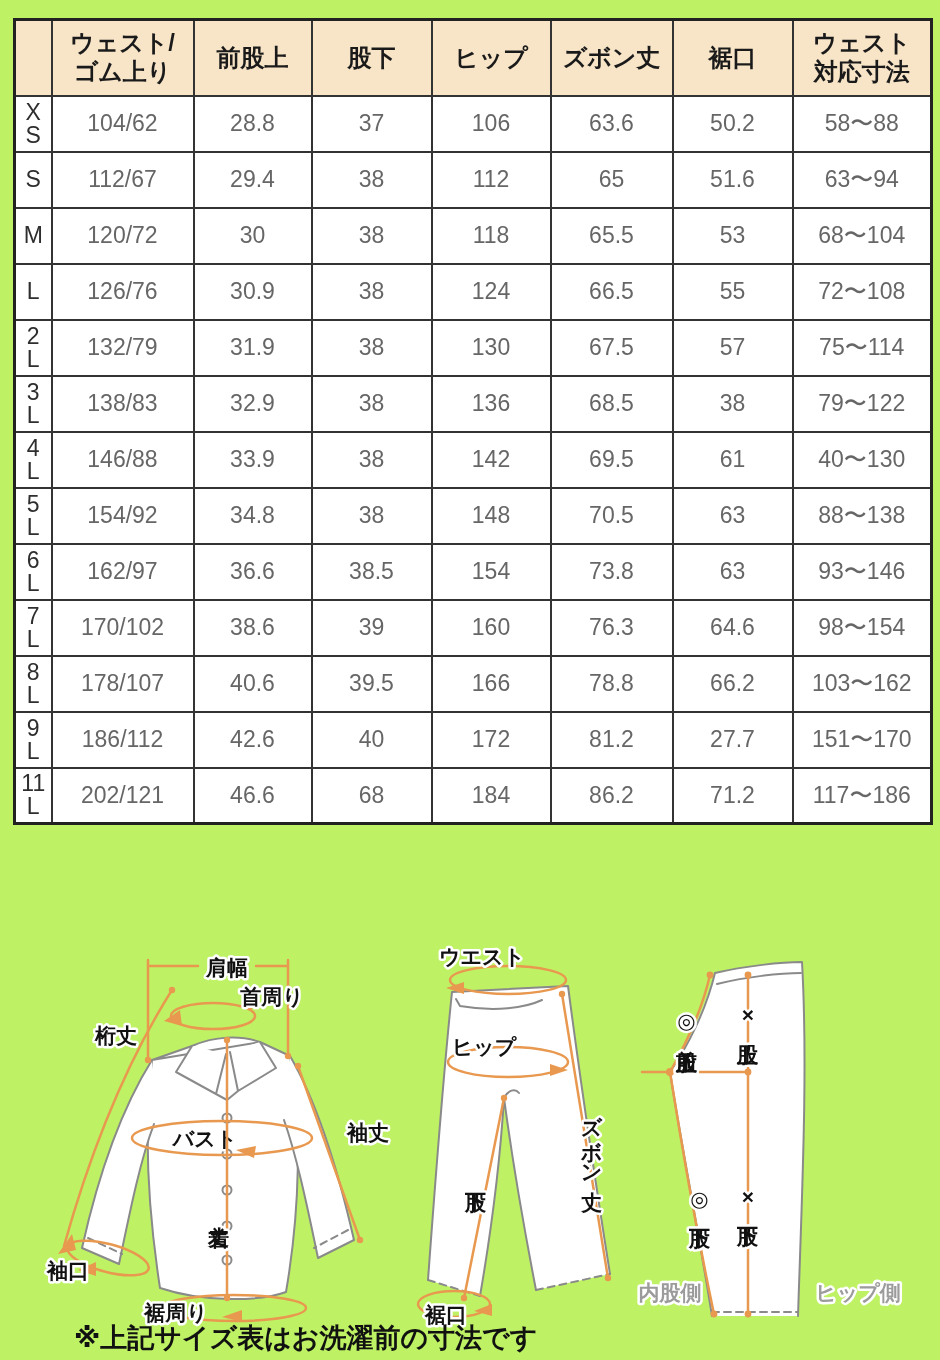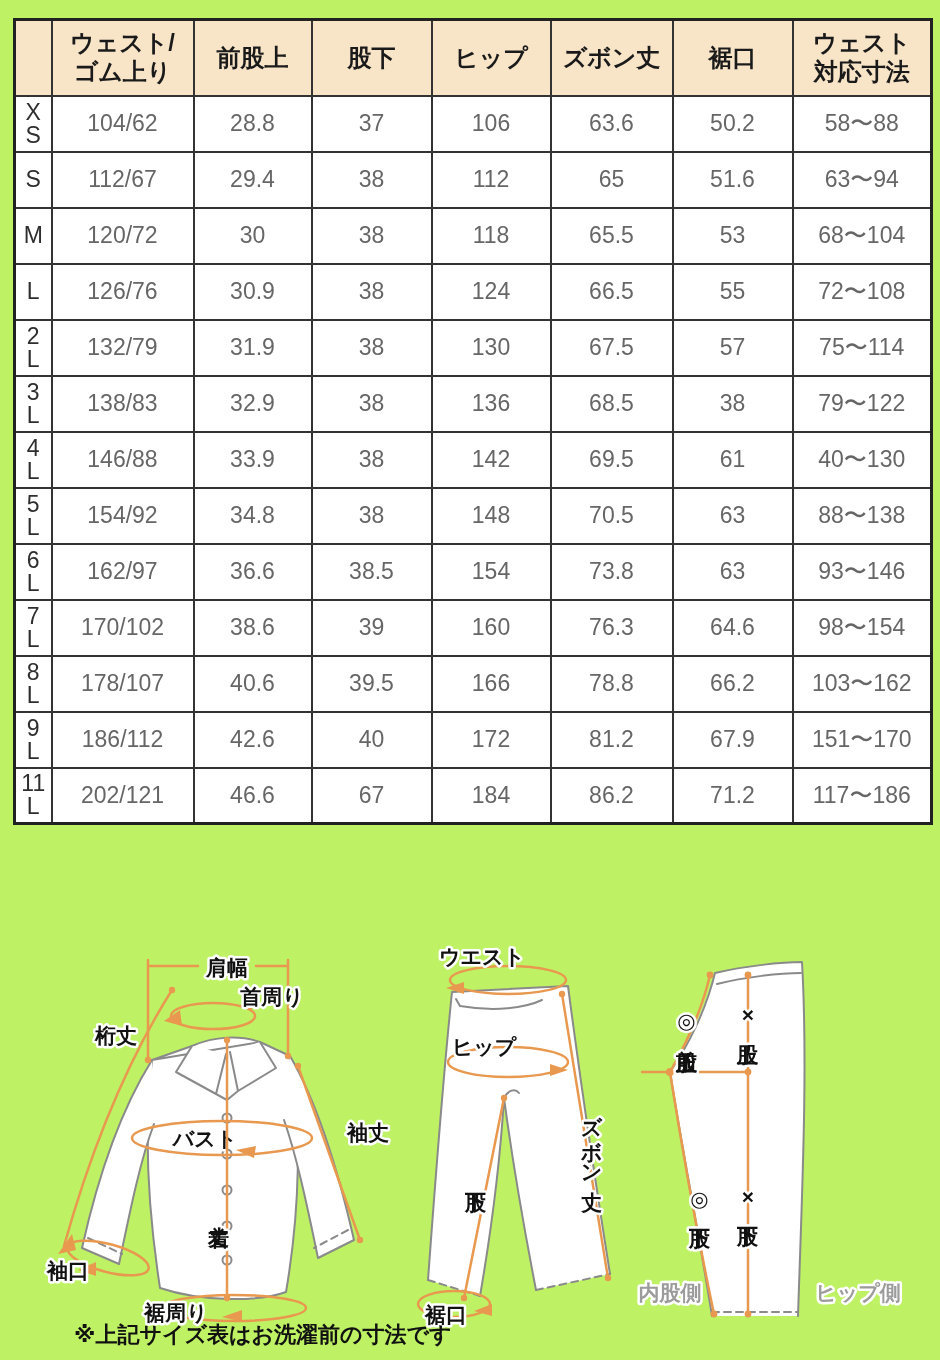--- a/index.html
+++ b/index.html
@@ -49,21 +49,21 @@
     font-family:"Liberation Sans","DejaVu Sans",sans-serif;
     font-size:21px;font-weight:bold;fill:#111;
     paint-order:stroke;stroke:#fff;stroke-width:5px;stroke-linejoin:round;
   }
   svg .vlbl{writing-mode:vertical-rl;text-orientation:upright;letter-spacing:1px;}
   svg .gray{fill:#9b9b9b;}
 
   
   .note{
     position:absolute;left:74px;top:1320px;
-    font-size:22px;font-weight:bold;color:#111;
+    font-size:27px;font-weight:bold;color:#111;
   }
 </style>
 </head>
 <body>
 
 <div class="page">
 
   <table class="size-table">
     <colgroup>
       <col style="width:37px">
@@ -209,29 +209,29 @@
           <td>103〜162</td>
         </tr>
         <tr>
           <th class="size">9
 L</th>
           <td>186/112</td>
           <td>42.6</td>
           <td>40</td>
           <td>172</td>
           <td>81.2</td>
-          <td>67.9</td>
+          <td>27.7</td>
           <td>151〜170</td>
         </tr>
         <tr>
           <th class="size">11
 L</th>
           <td>202/121</td>
           <td>46.6</td>
-          <td>67</td>
+          <td>68</td>
           <td>184</td>
           <td>86.2</td>
           <td>71.2</td>
           <td>117〜186</td>
         </tr>
       </tbody>
   </table>
 
   <div class="diagrams">
 

